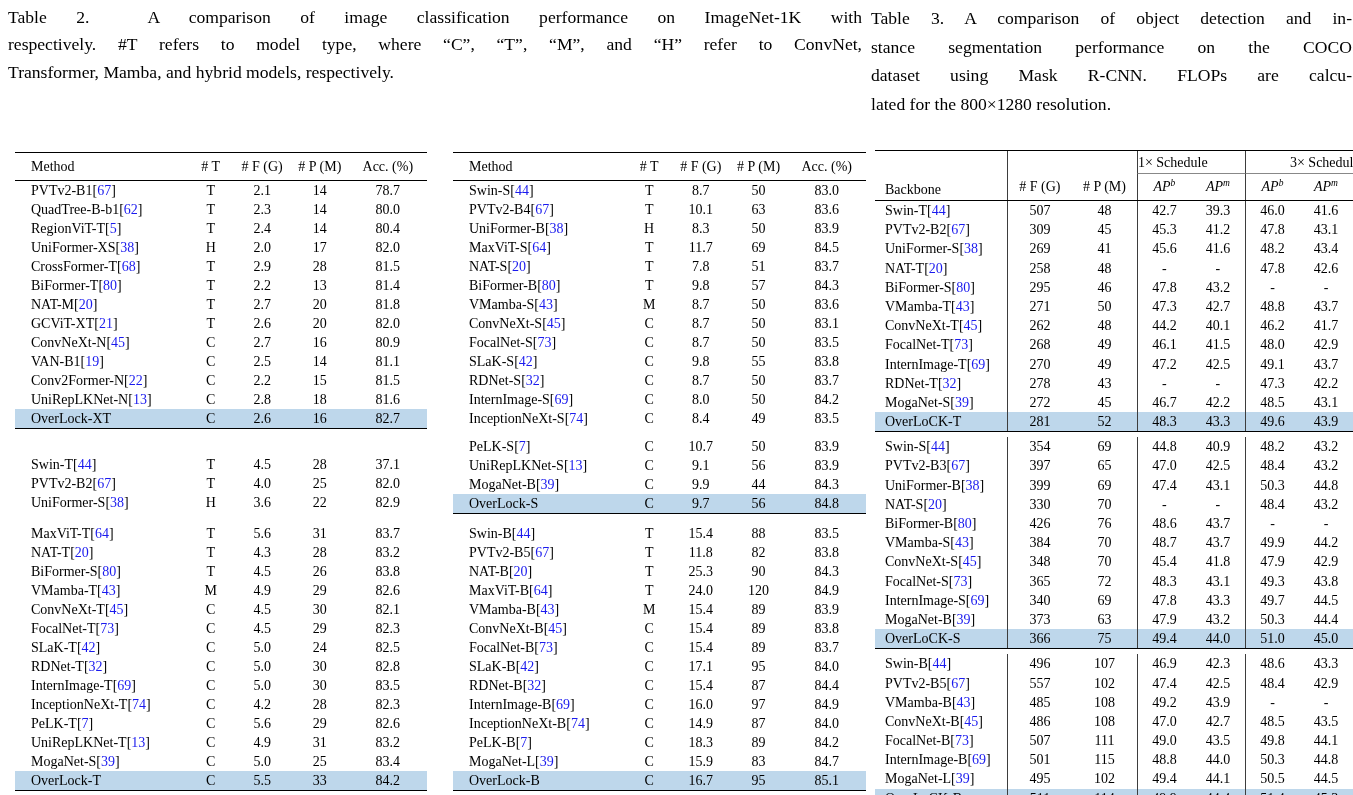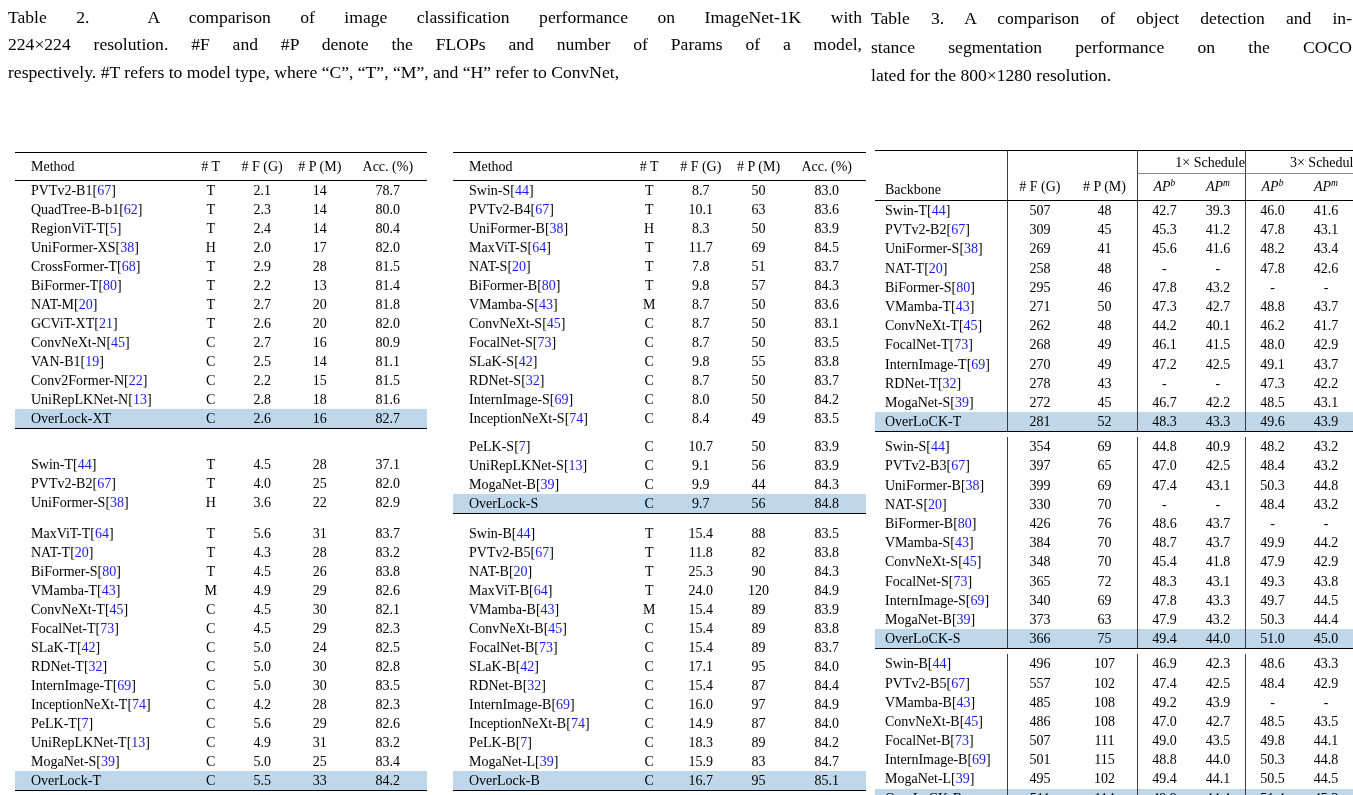--- a/index.html
+++ b/index.html
@@ -41,21 +41,21 @@
   #t2-mid .blocksep{height:10px;}
   .sgap{height:12px;}
   #t2-mid .sgap{height:9px;}
 
   
   .t3head{display:grid;grid-template-columns:27.6% 13.6% 13.6% 1fr 1fr 1fr 1fr;
           grid-template-rows:23px 26px;font-size:14px;}
   .th{box-sizing:border-box;white-space:nowrap;}
   .th.backbone{grid-column:1;grid-row:1/3;display:flex;align-items:flex-end;padding:0 0 2px 10px;}
   .th.fpgap{grid-column:2/4;grid-row:1;}
-  .th.sched{text-align:right;line-height:24px;}
+  .th.sched{text-align:left;line-height:24px;}
   .th.s1{grid-column:4/6;grid-row:1;border-bottom:1px solid #888;}
   .th.s3{grid-column:6/8;grid-row:1;border-bottom:1px solid #888;padding-left:44px;}
   .th.sub{grid-row:2;text-align:center;line-height:26px;}
   .th.f{grid-column:2;}
   .th.p{grid-column:3;}
   .th.ap1b{grid-column:4;}
   .th.ap1m{grid-column:5;}
   .th.ap3b{grid-column:6;}
   .th.ap3m{grid-column:7;}
   .apbase{font-style:italic;}
@@ -69,26 +69,27 @@
   .tc.num{text-align:center;}
   .t3sep{border-top:1.1px solid #000;height:5px;}
 </style>
 </head>
 <body>
 
 <div class="page">
 
   <div class="caption" id="cap2">
       <div class="capline">Table 2.&nbsp; A comparison of image classification performance on ImageNet-1K with</div>
-      <div class="capline">224×224 resolution. #F and #P denote the FLOPs and number of Params of a model,</div>
       <div class="capline">respectively. #T refers to model type, where “C”, “T”, “M”, and “H” refer to ConvNet,</div>
+      <div class="capline">Transformer, Mamba, and hybrid models, respectively.</div>
     </div>
   <div class="caption" id="cap3">
       <div class="capline">Table 3. A comparison of object detection and in-</div>
       <div class="capline">stance segmentation performance on the COCO</div>
+      <div class="capline">dataset using Mask R-CNN. FLOPs are calcu-</div>
       <div class="capline">lated for the 800×1280 resolution.</div>
     </div>
 
   <div id="t2-left">
       <div class="rule"></div>
       <div class="t2row head">
         <div class="c c0">Method</div>
         <div class="c c1"># T</div>
         <div class="c c2"># F (G)</div>
         <div class="c c3"># P (M)</div>

